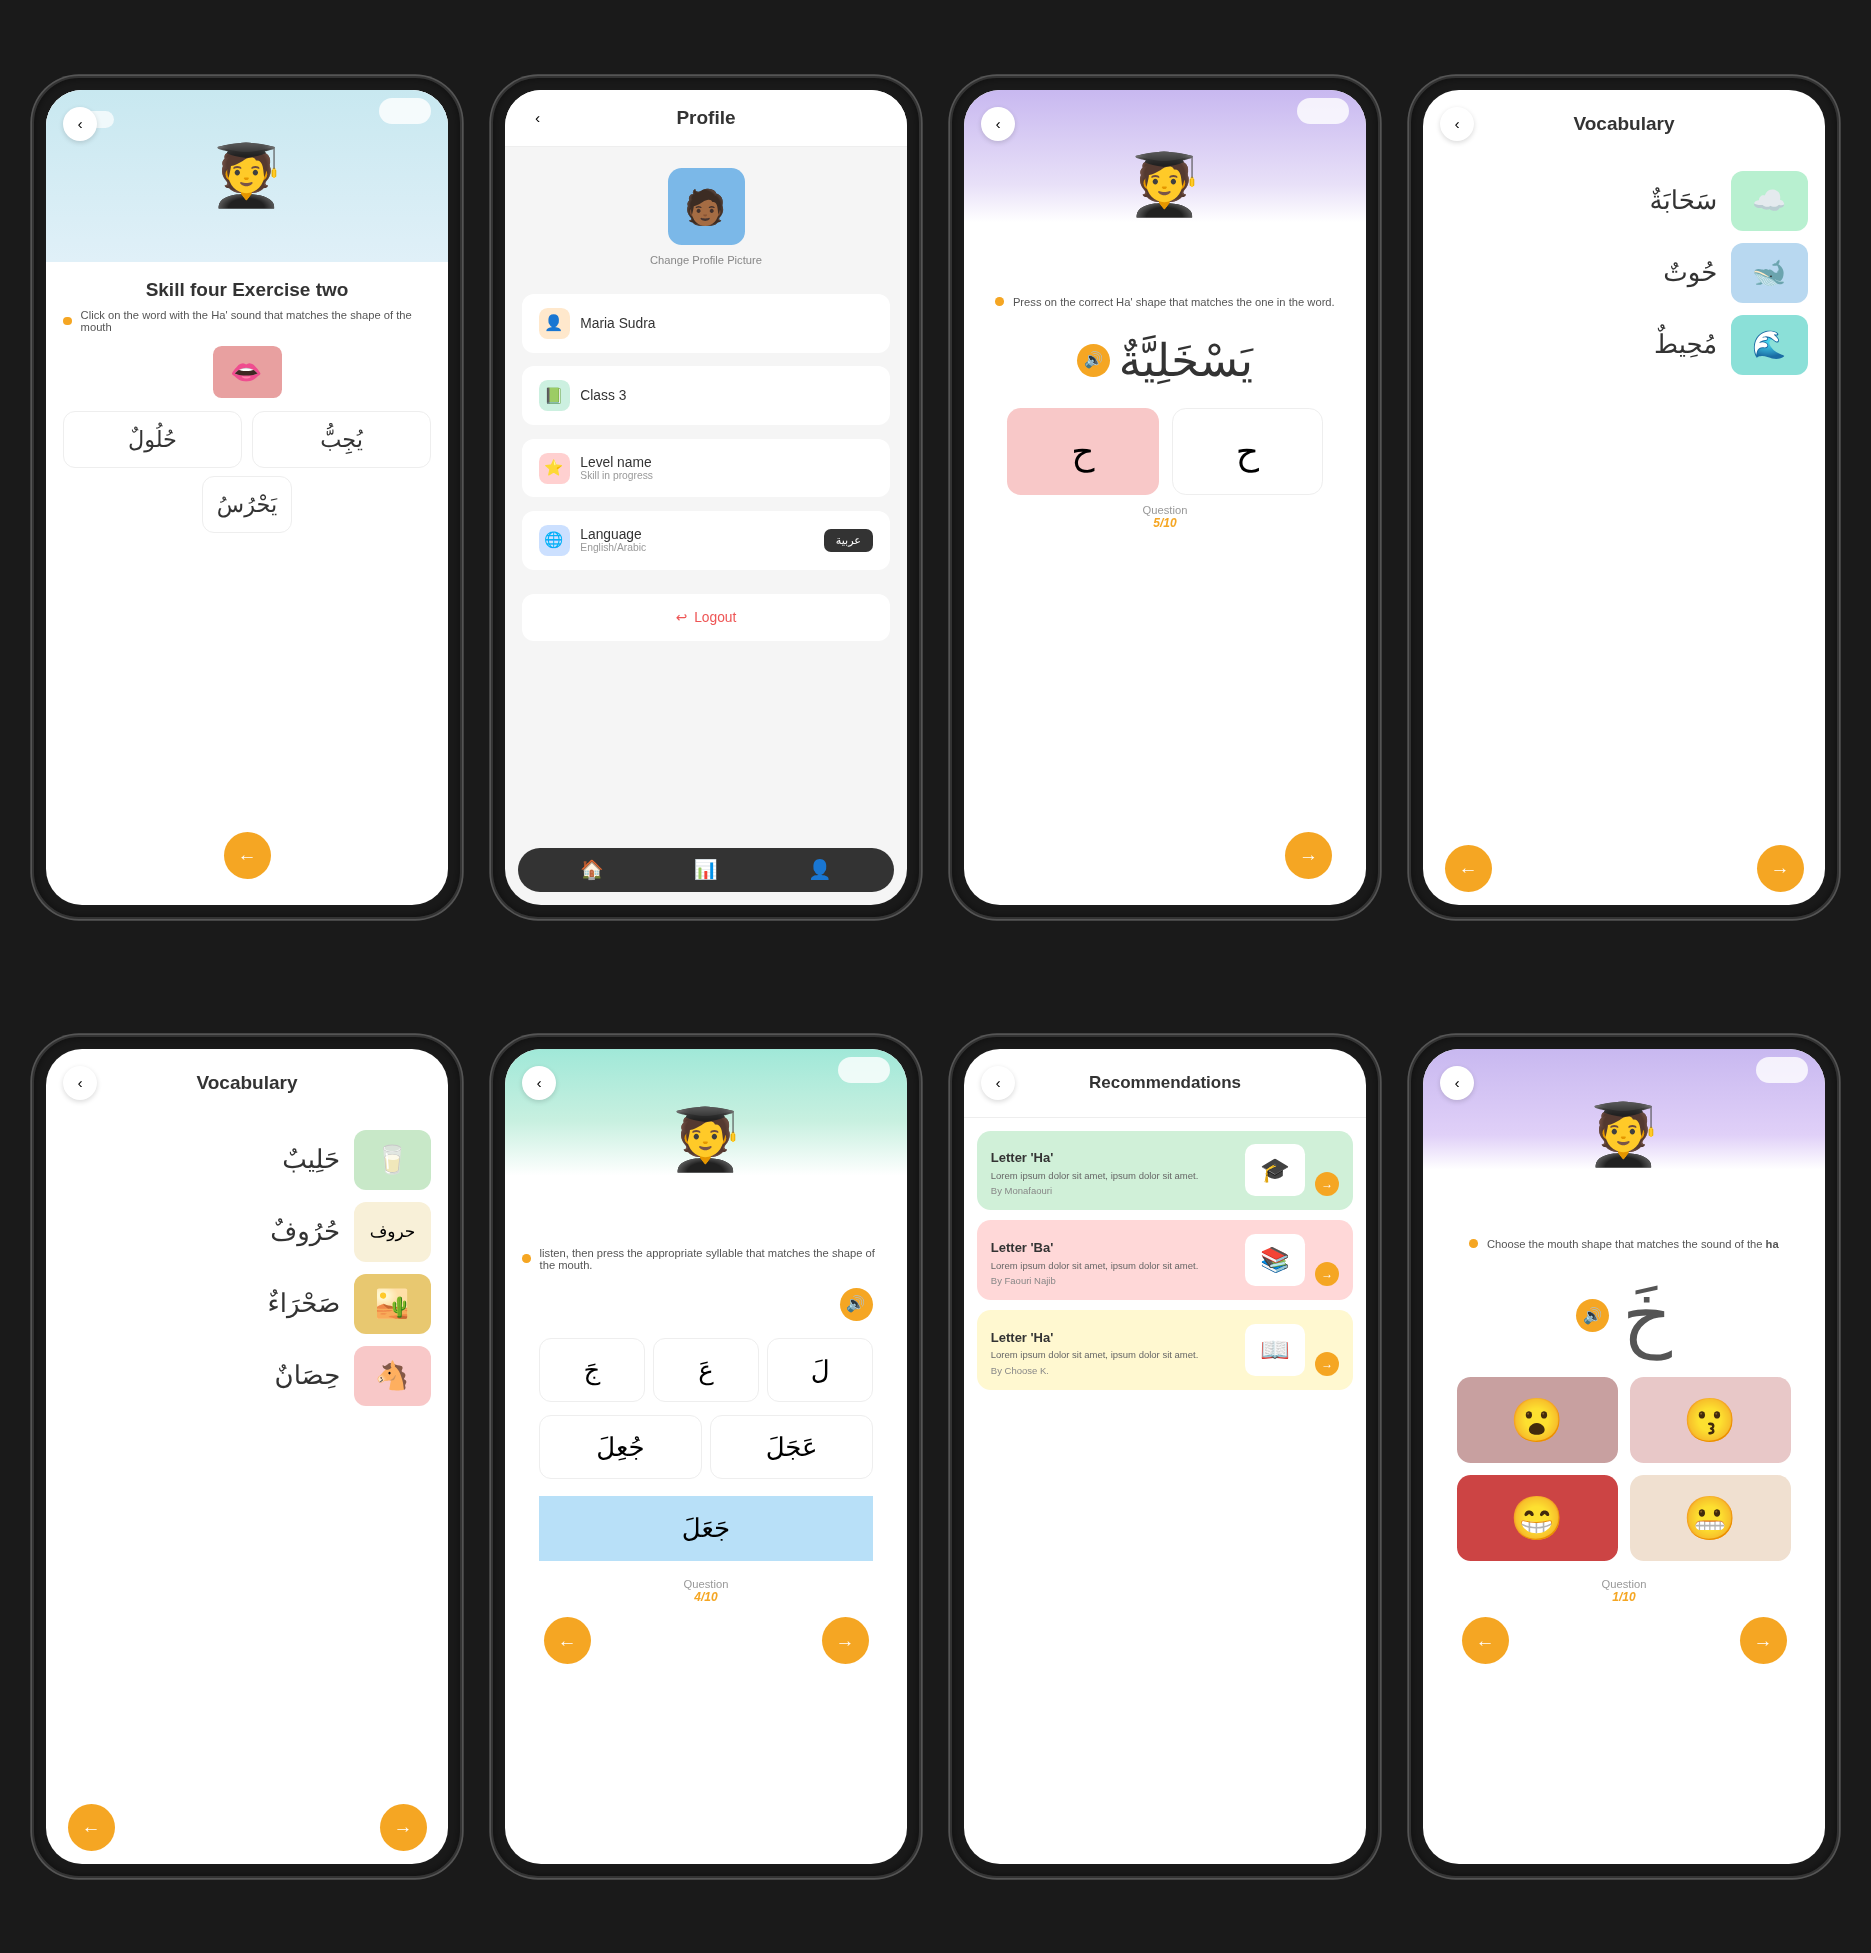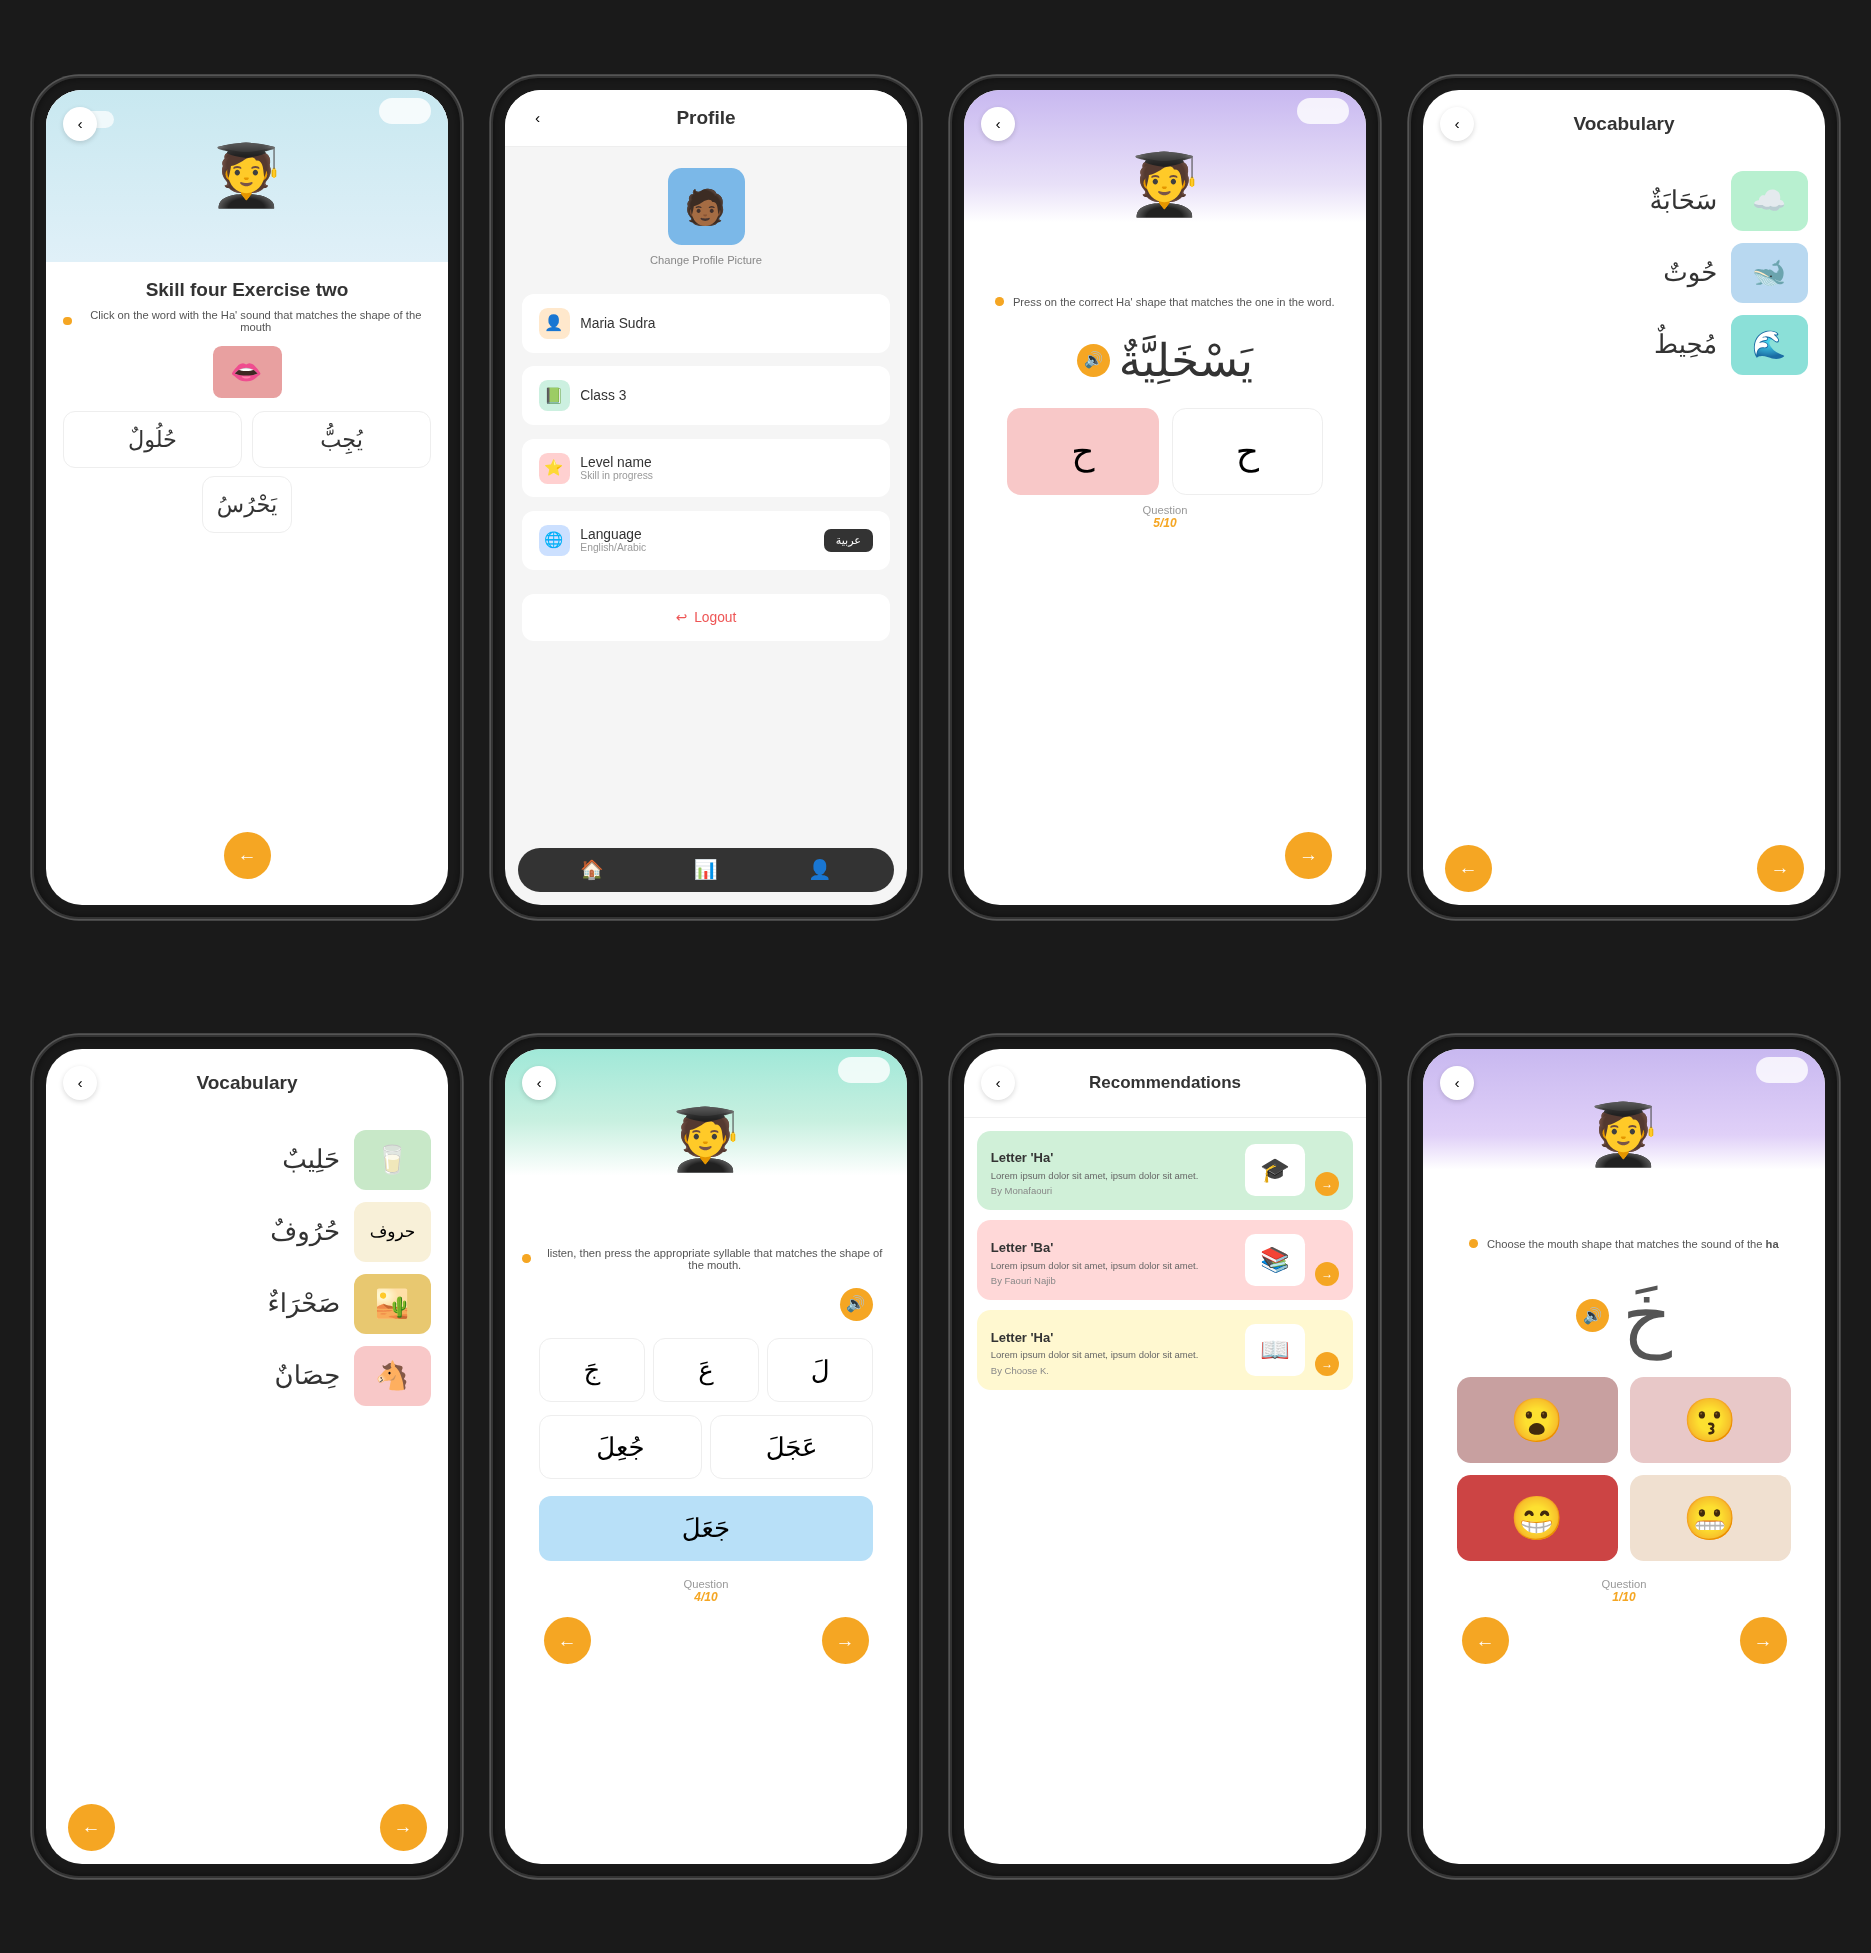--- a/index.html
+++ b/index.html
@@ -77,21 +77,21 @@
     .screen-title {
       font-size: 19px;
       font-weight: bold;
       color: #333;
       text-align: center;
       margin-bottom: 8.6px;
     }
     .instruction {
       font-size: 11.2px;
       color: #555;
-      text-align: center;
+      text-align: left;
       margin-bottom: 13px;
       display: flex;
       align-items: center;
       justify-content: center;
       gap: 9px;
     }
     .dot-orange {
       width: 8.6px; height: 8.6px;
       background: #f5a623;
       border-radius: 50%;
@@ -384,21 +384,21 @@
     }
     .word-choices {
       display: grid;
       grid-template-columns: 1fr 1fr;
       gap: 8.6px;
       padding: 0 17px;
       margin-bottom: 8.6px;
     }
     .answer-box {
       background: #b8e0f8;
-      border-radius: 12px;
+      border-radius: 0;
       padding: 17px;
       text-align: center;
       font-size: 26px;
       font-family: 'Arial', sans-serif;
       direction: rtl;
       margin: 8.6px 17px;
     }
 
     
     .rec-header {

